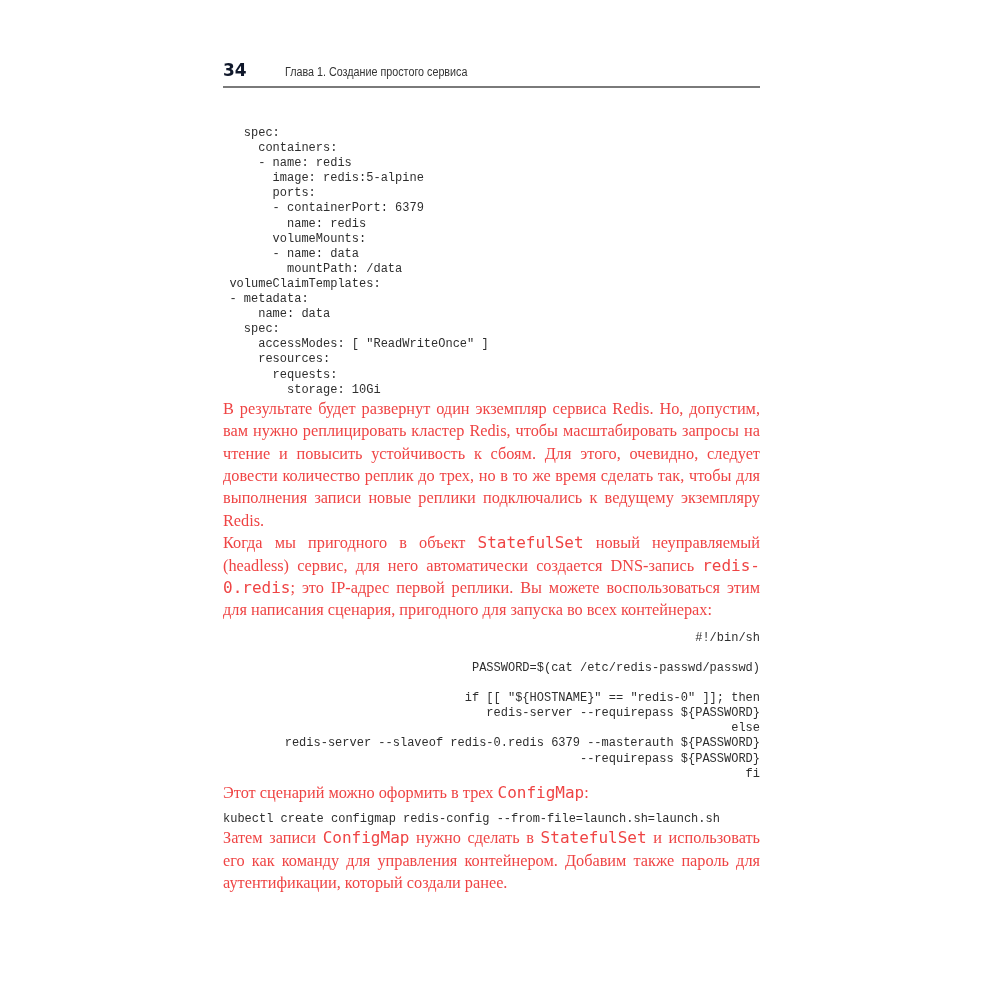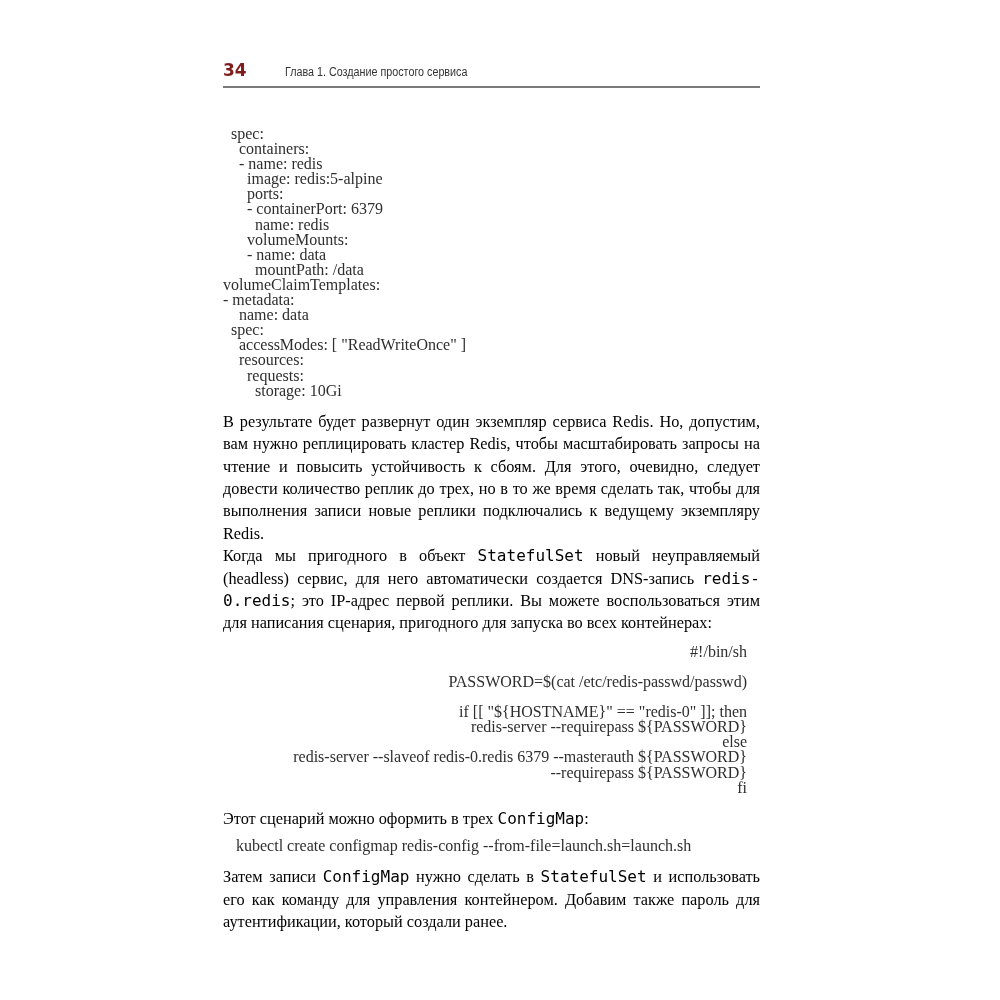--- a/index.html
+++ b/index.html
@@ -24,50 +24,50 @@
       display: flex;
       align-items: baseline;
       height: 24px;
       border-bottom: 2px solid #7a7a7a;
       padding-bottom: 2px;
     }
     .page-number {
       font-family: "DejaVu Sans", sans-serif;
       font-weight: bold;
       font-size: 17px;
-      color: #7f1d1d;
+      color: #0f172a;
       width: 62px;
     }
     .chapter-title {
       font-family: "Liberation Sans", sans-serif;
       font-size: 12.5px;
       color: #333;
       transform: scaleX(0.86);
       transform-origin: left center;
       white-space: nowrap;
     }
     pre.code {
-      font-family: Liberation Serif, serif;
-      font-size: 16px;
+      font-family: Liberation Mono, monospace;
+      font-size: 12px;
       line-height: 15.1px;
-      margin: 13px;
+      margin: 0;
       color: #2e2e2e;
       white-space: pre;
     }
     .code-yaml {
       margin-top: 38px !important;
       margin-left: -8px !important;
     }
     p.body-text {
       font-family: "Liberation Serif", serif;
       font-size: 16.3px;
       line-height: 22.4px;
       margin: 0;
       text-align: justify;
-      color: #000000;
+      color: #ef4444;
     }
     p.body-text code {
       font-family: "DejaVu Sans Mono", monospace;
       font-size: 16px;
     }
     .p1 { margin-top: 6px; }
     .p2 { margin-top: 9px; }
     .code-script { margin-top: 9px !important; text-align: right; }
     .p3 { margin-top: 7px; }
     .code-kubectl { margin-top: 8px !important; }

